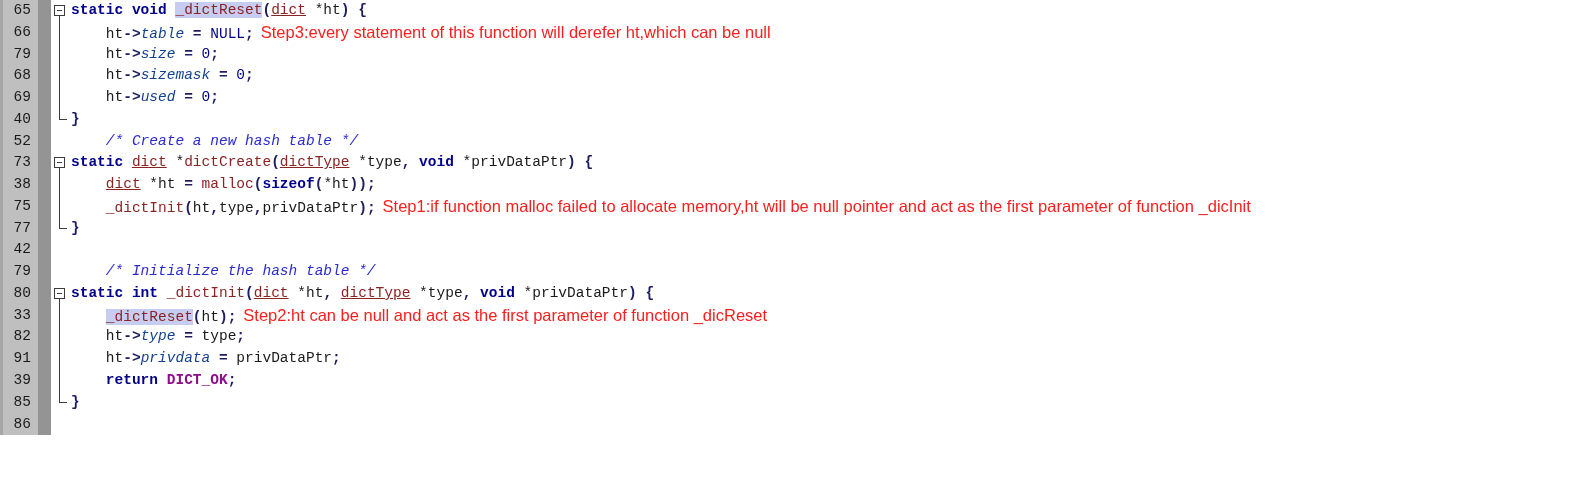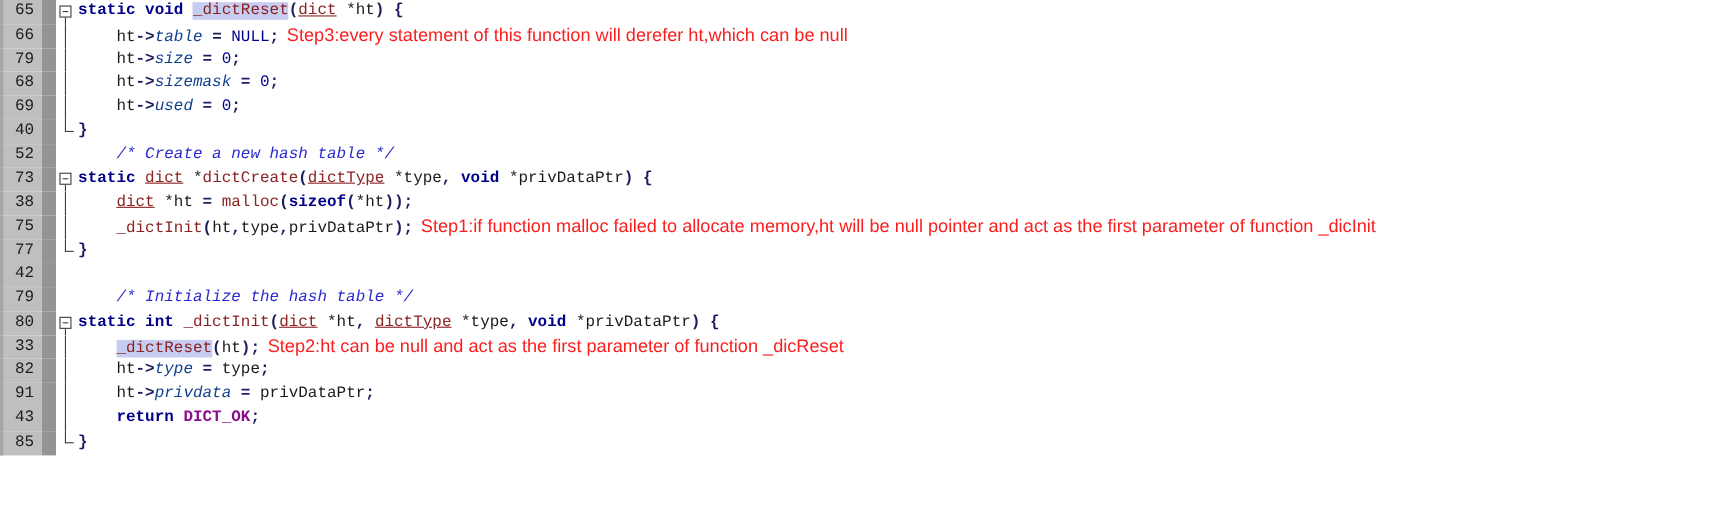--- a/index.html
+++ b/index.html
@@ -182,30 +182,36 @@
       </div>
       <div class="row">
         <span class="lnum">91</span>
         <span class="strip"></span>
         <span class="fold">
           <span class="vline full"></span>
         </span>
         <span class="codeln"><span class="tk-pl" style="color: rgb(26, 26, 26);">    ht</span><span class="tk-pu" style="color: rgb(28, 28, 94);">-&gt;</span><span class="tk-mem" style="color: rgb(18, 64, 143);">privdata</span><span class="tk-pl" style="color: rgb(26, 26, 26);"> </span><span class="tk-pu" style="color: rgb(28, 28, 94);">=</span><span class="tk-pl" style="color: rgb(26, 26, 26);"> privDataPtr</span><span class="tk-pu" style="color: rgb(28, 28, 94);">;</span></span>
       </div>
       <div class="row">
-        <span class="lnum">43</span>
+        <span class="lnum">39</span>
         <span class="strip"></span>
         <span class="fold">
           <span class="vline full"></span>
         </span>
         <span class="codeln"><span class="tk-pl" style="color: rgb(26, 26, 26);">    </span><span class="tk-k" style="color: rgb(0, 0, 139);">return</span><span class="tk-pl" style="color: rgb(26, 26, 26);"> </span><span class="tk-mac" style="color: rgb(139, 15, 139);">DICT_OK</span><span class="tk-pu" style="color: rgb(28, 28, 94);">;</span></span>
       </div>
       <div class="row">
         <span class="lnum">85</span>
         <span class="strip"></span>
         <span class="fold">
           <span class="vline half"></span>
           <span class="foot"></span>
         </span>
         <span class="codeln"><span class="tk-pu" style="color: rgb(28, 28, 94);">}</span></span>
+      </div>
+      <div class="row">
+        <span class="lnum">86</span>
+        <span class="strip"></span>
+        <span class="fold"></span>
+        <span class="codeln"></span>
       </div>
     </div>
 </div>
 
 </body></html>

